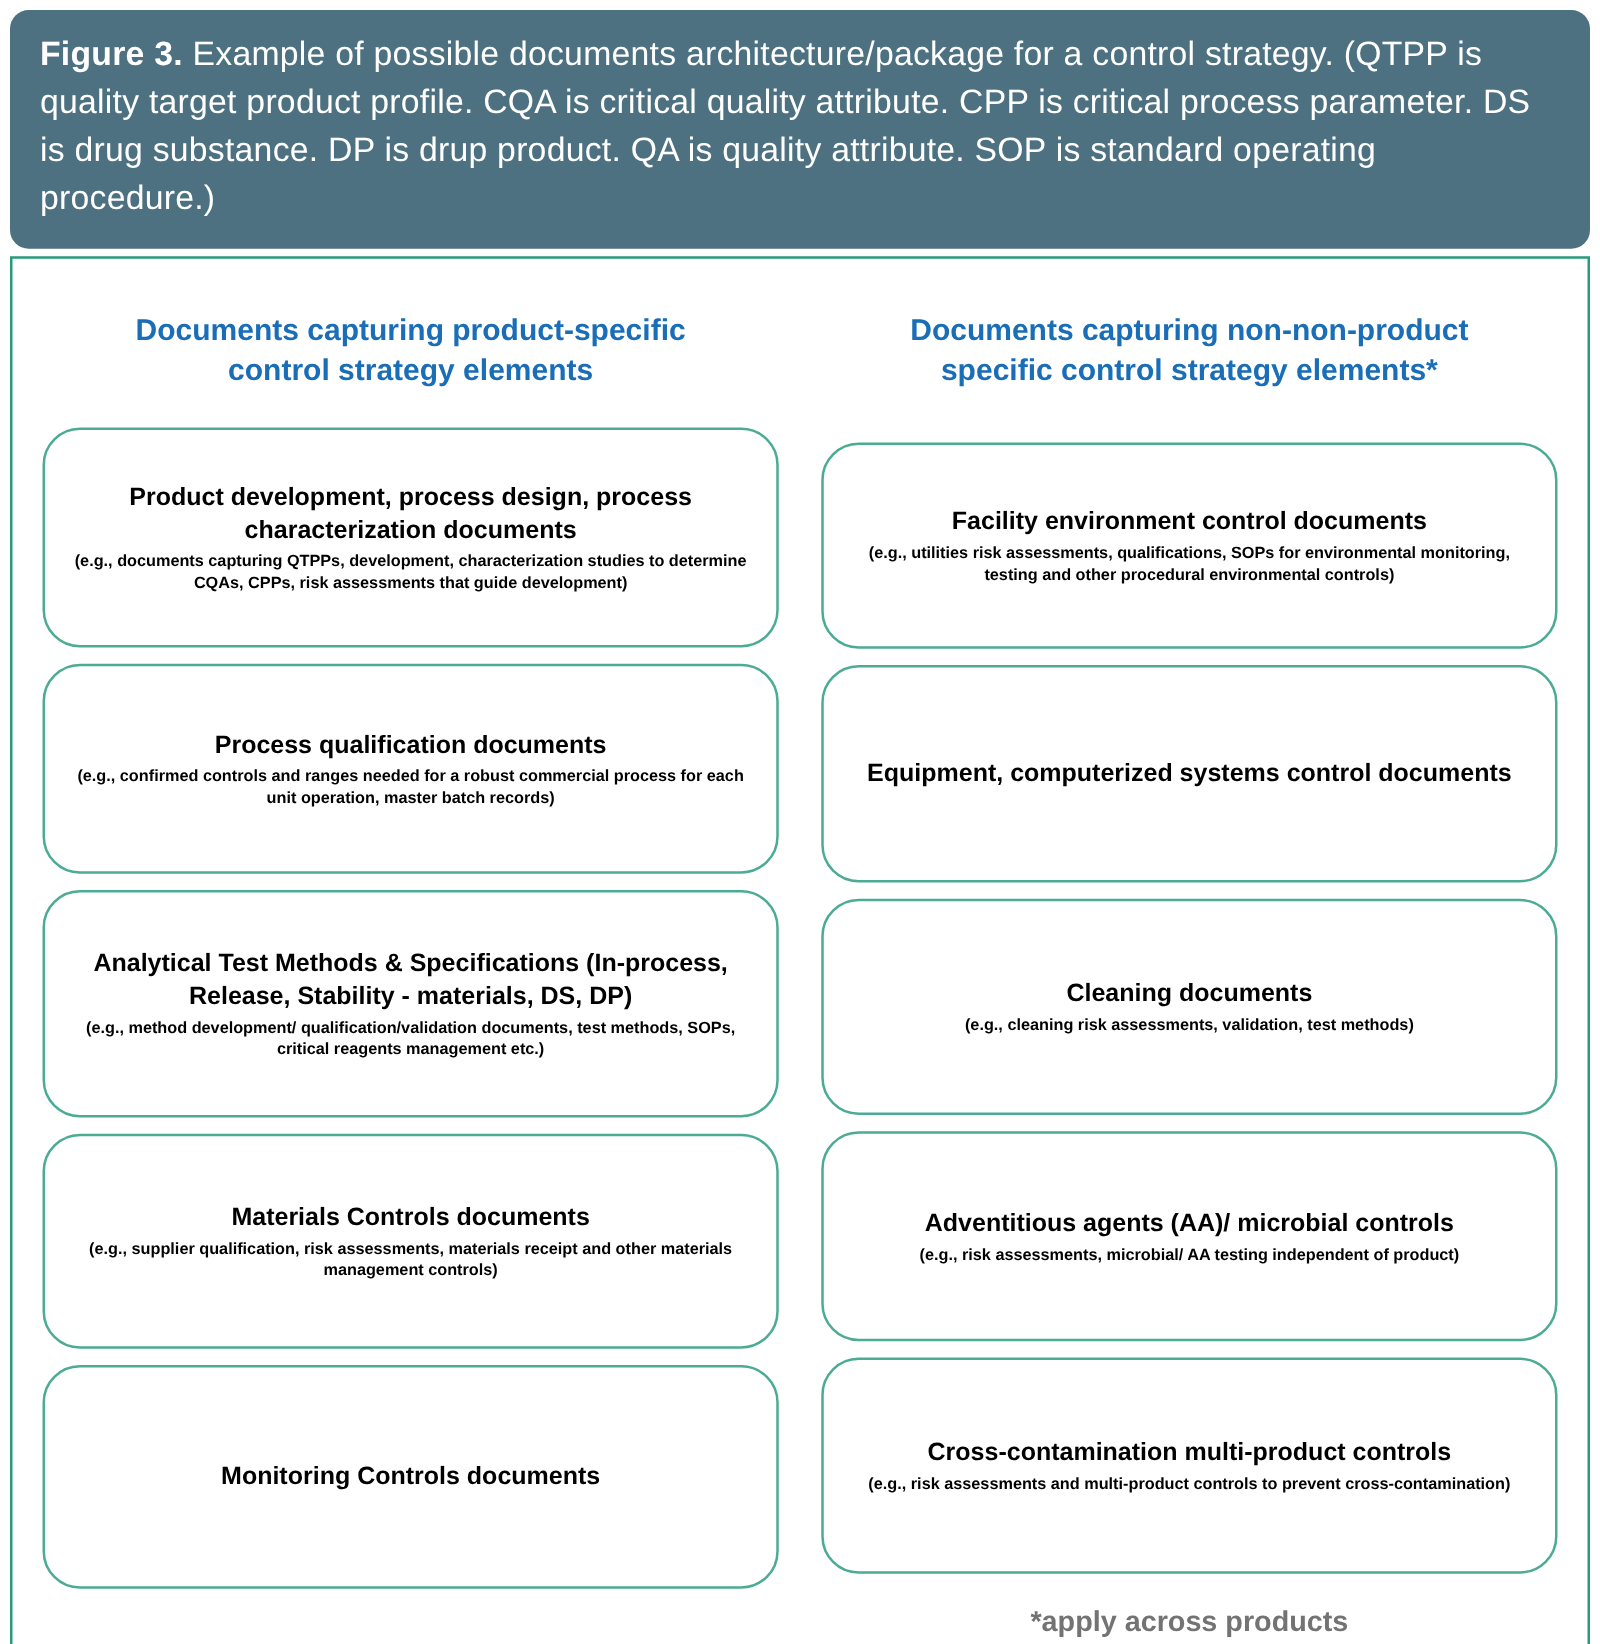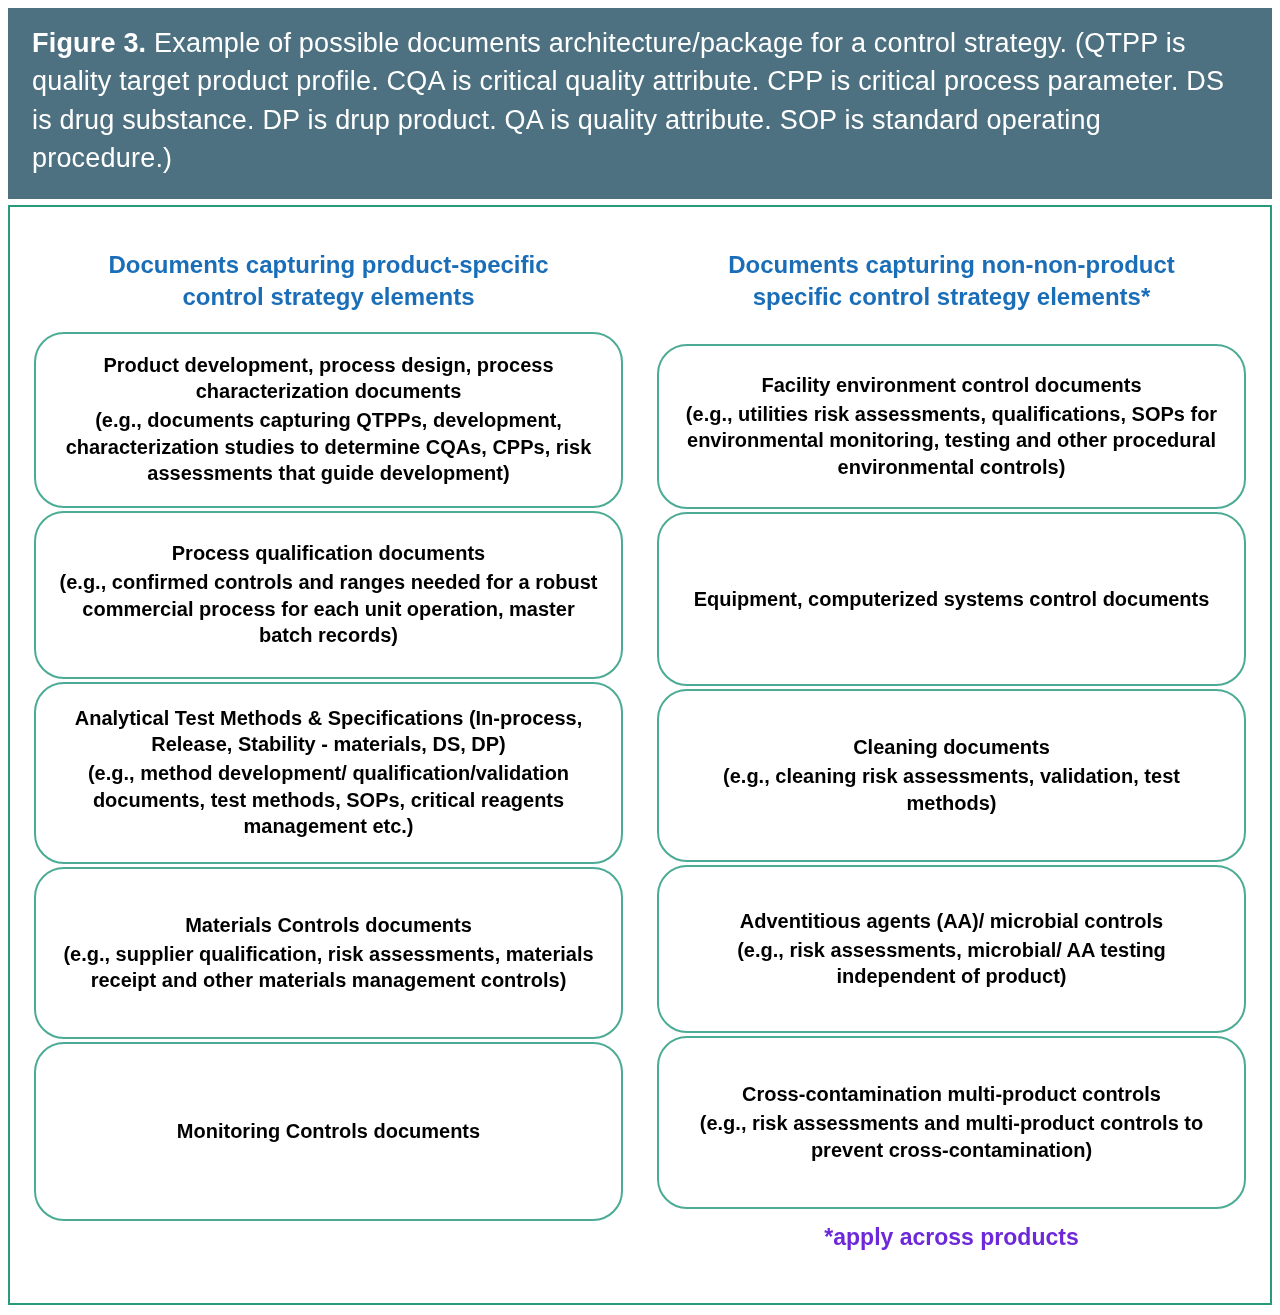--- a/index.html
+++ b/index.html
@@ -15,41 +15,42 @@
     background: #ffffff;
   }
   
   .figure-header {
     background: #4d7180;
     color: #ffffff;
     padding: 16px 26px 22px 24px;
     font-size: 27px;
     line-height: 1.42;
     letter-spacing: 0.2px;
+    border-radius: 15px;
   }
   .fig-label { font-weight: 700; }
   .fig-title { font-weight: 400; }
   .fig-paren { font-weight: 400; }
   
   .content-panel {
     margin-top: 6px;
     border: 2px solid #2a9a7c;
     background: #ffffff;
     padding: 30px 24px 26px 24px;
     min-height: 1100px;
   }
   .columns {
     display: grid;
     grid-template-columns: 1fr 1fr;
     column-gap: 34px;
   }
   .col {
     display: flex;
     flex-direction: column;
-    gap: 3px;
+    gap: 13px;
   }
   .col-heading {
     font-size: 24px;
     font-weight: 700;
     color: #1a6eb8;
     text-align: center;
     line-height: 1.32;
     margin: 12px auto 16px auto;
   }
   .col-heading.left-h  { max-width: 450px; }
@@ -66,29 +67,29 @@
     align-items: center;
     text-align: center;
   }
   .box-title {
     font-size: 20px;
     font-weight: 700;
     color: #000000;
     line-height: 1.3;
   }
   .box-desc {
-    font-size: 20px;
+    font-size: 13px;
     font-weight: 700;
     color: #000000;
     line-height: 1.33;
     margin-top: 3px;
   }
   .footnote {
     text-align: center;
-    color: #6d28d9;
+    color: #737373;
     font-weight: 700;
     font-size: 23px;
     margin-top: 12px;
   }
 </style>
 </head>
 <body>
 
 <div class="page">
 

